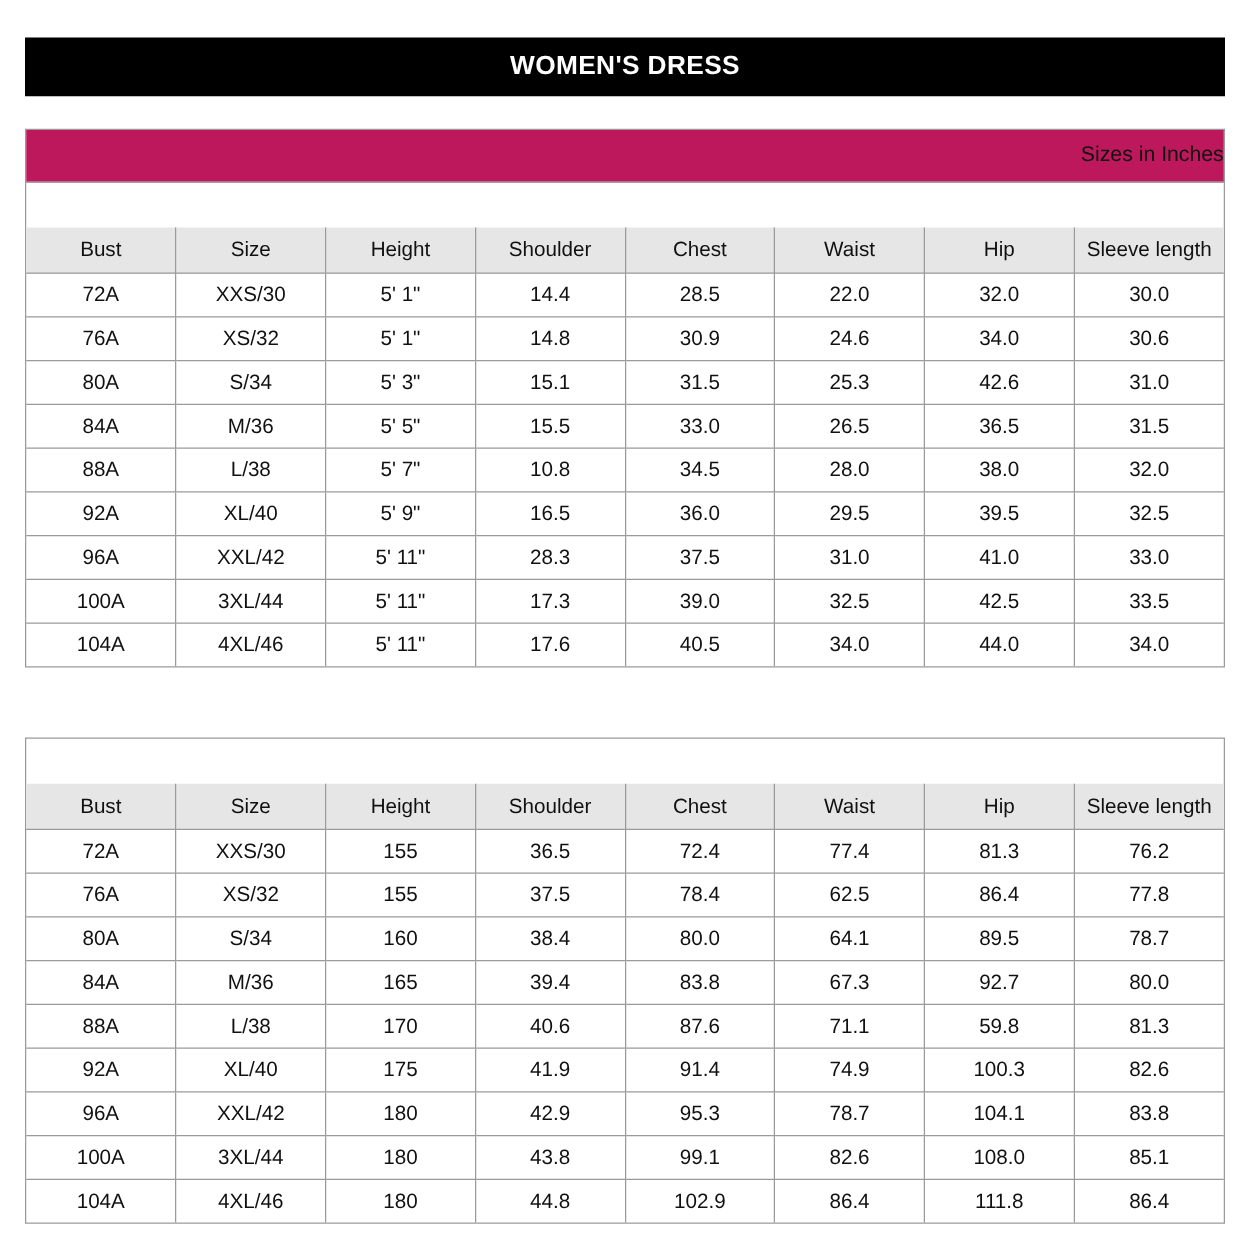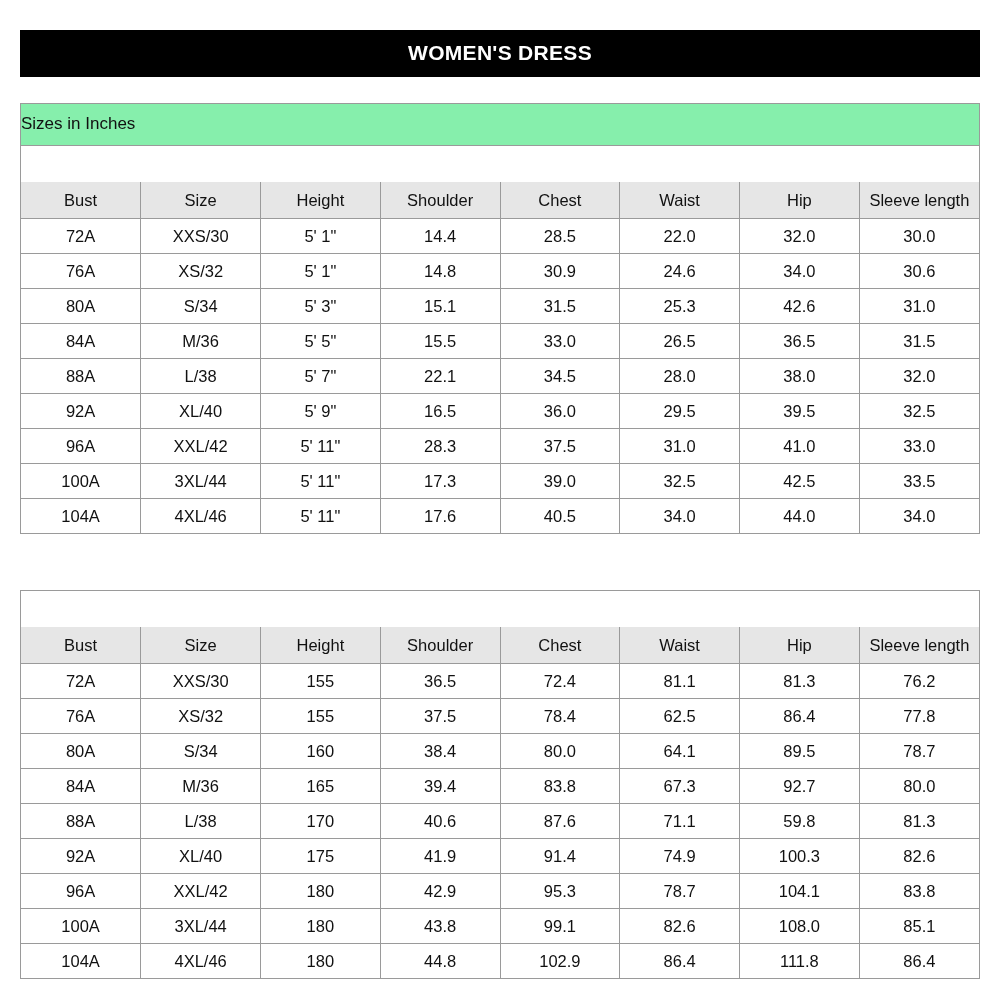--- a/index.html
+++ b/index.html
@@ -34,25 +34,25 @@
     margin: 0 0 0 0;
   }
 
   .table-block {
     margin-top: 26px;
     border: 1px solid #9a9a9a;
     background: #ffffff;
   }
 
   .table-caption {
-    text-align: left;
+    text-align: right;
     font-size: 17px;
     color: #111111;
     padding: 10px 0 11px 0;
-    background: #86efac;
+    background: #be185d;
     border-bottom: 1px solid #9a9a9a;
   }
 
   table.size-table {
     border-collapse: collapse;
     width: 100%;
     table-layout: fixed;
     margin-top: 36px;
   }
 
@@ -146,21 +146,21 @@
           <td>15.5</td>
           <td>33.0</td>
           <td>26.5</td>
           <td>36.5</td>
           <td>31.5</td>
         </tr>
         <tr>
           <td>88A</td>
           <td>L/38</td>
           <td>5' 7"</td>
-          <td>22.1</td>
+          <td>10.8</td>
           <td>34.5</td>
           <td>28.0</td>
           <td>38.0</td>
           <td>32.0</td>
         </tr>
         <tr>
           <td>92A</td>
           <td>XL/40</td>
           <td>5' 9"</td>
           <td>16.5</td>
@@ -219,21 +219,21 @@
           <th>Sleeve length</th>
         </tr>
       </thead>
       <tbody>
         <tr>
           <td>72A</td>
           <td>XXS/30</td>
           <td>155</td>
           <td>36.5</td>
           <td>72.4</td>
-          <td>81.1</td>
+          <td>77.4</td>
           <td>81.3</td>
           <td>76.2</td>
         </tr>
         <tr>
           <td>76A</td>
           <td>XS/32</td>
           <td>155</td>
           <td>37.5</td>
           <td>78.4</td>
           <td>62.5</td>

